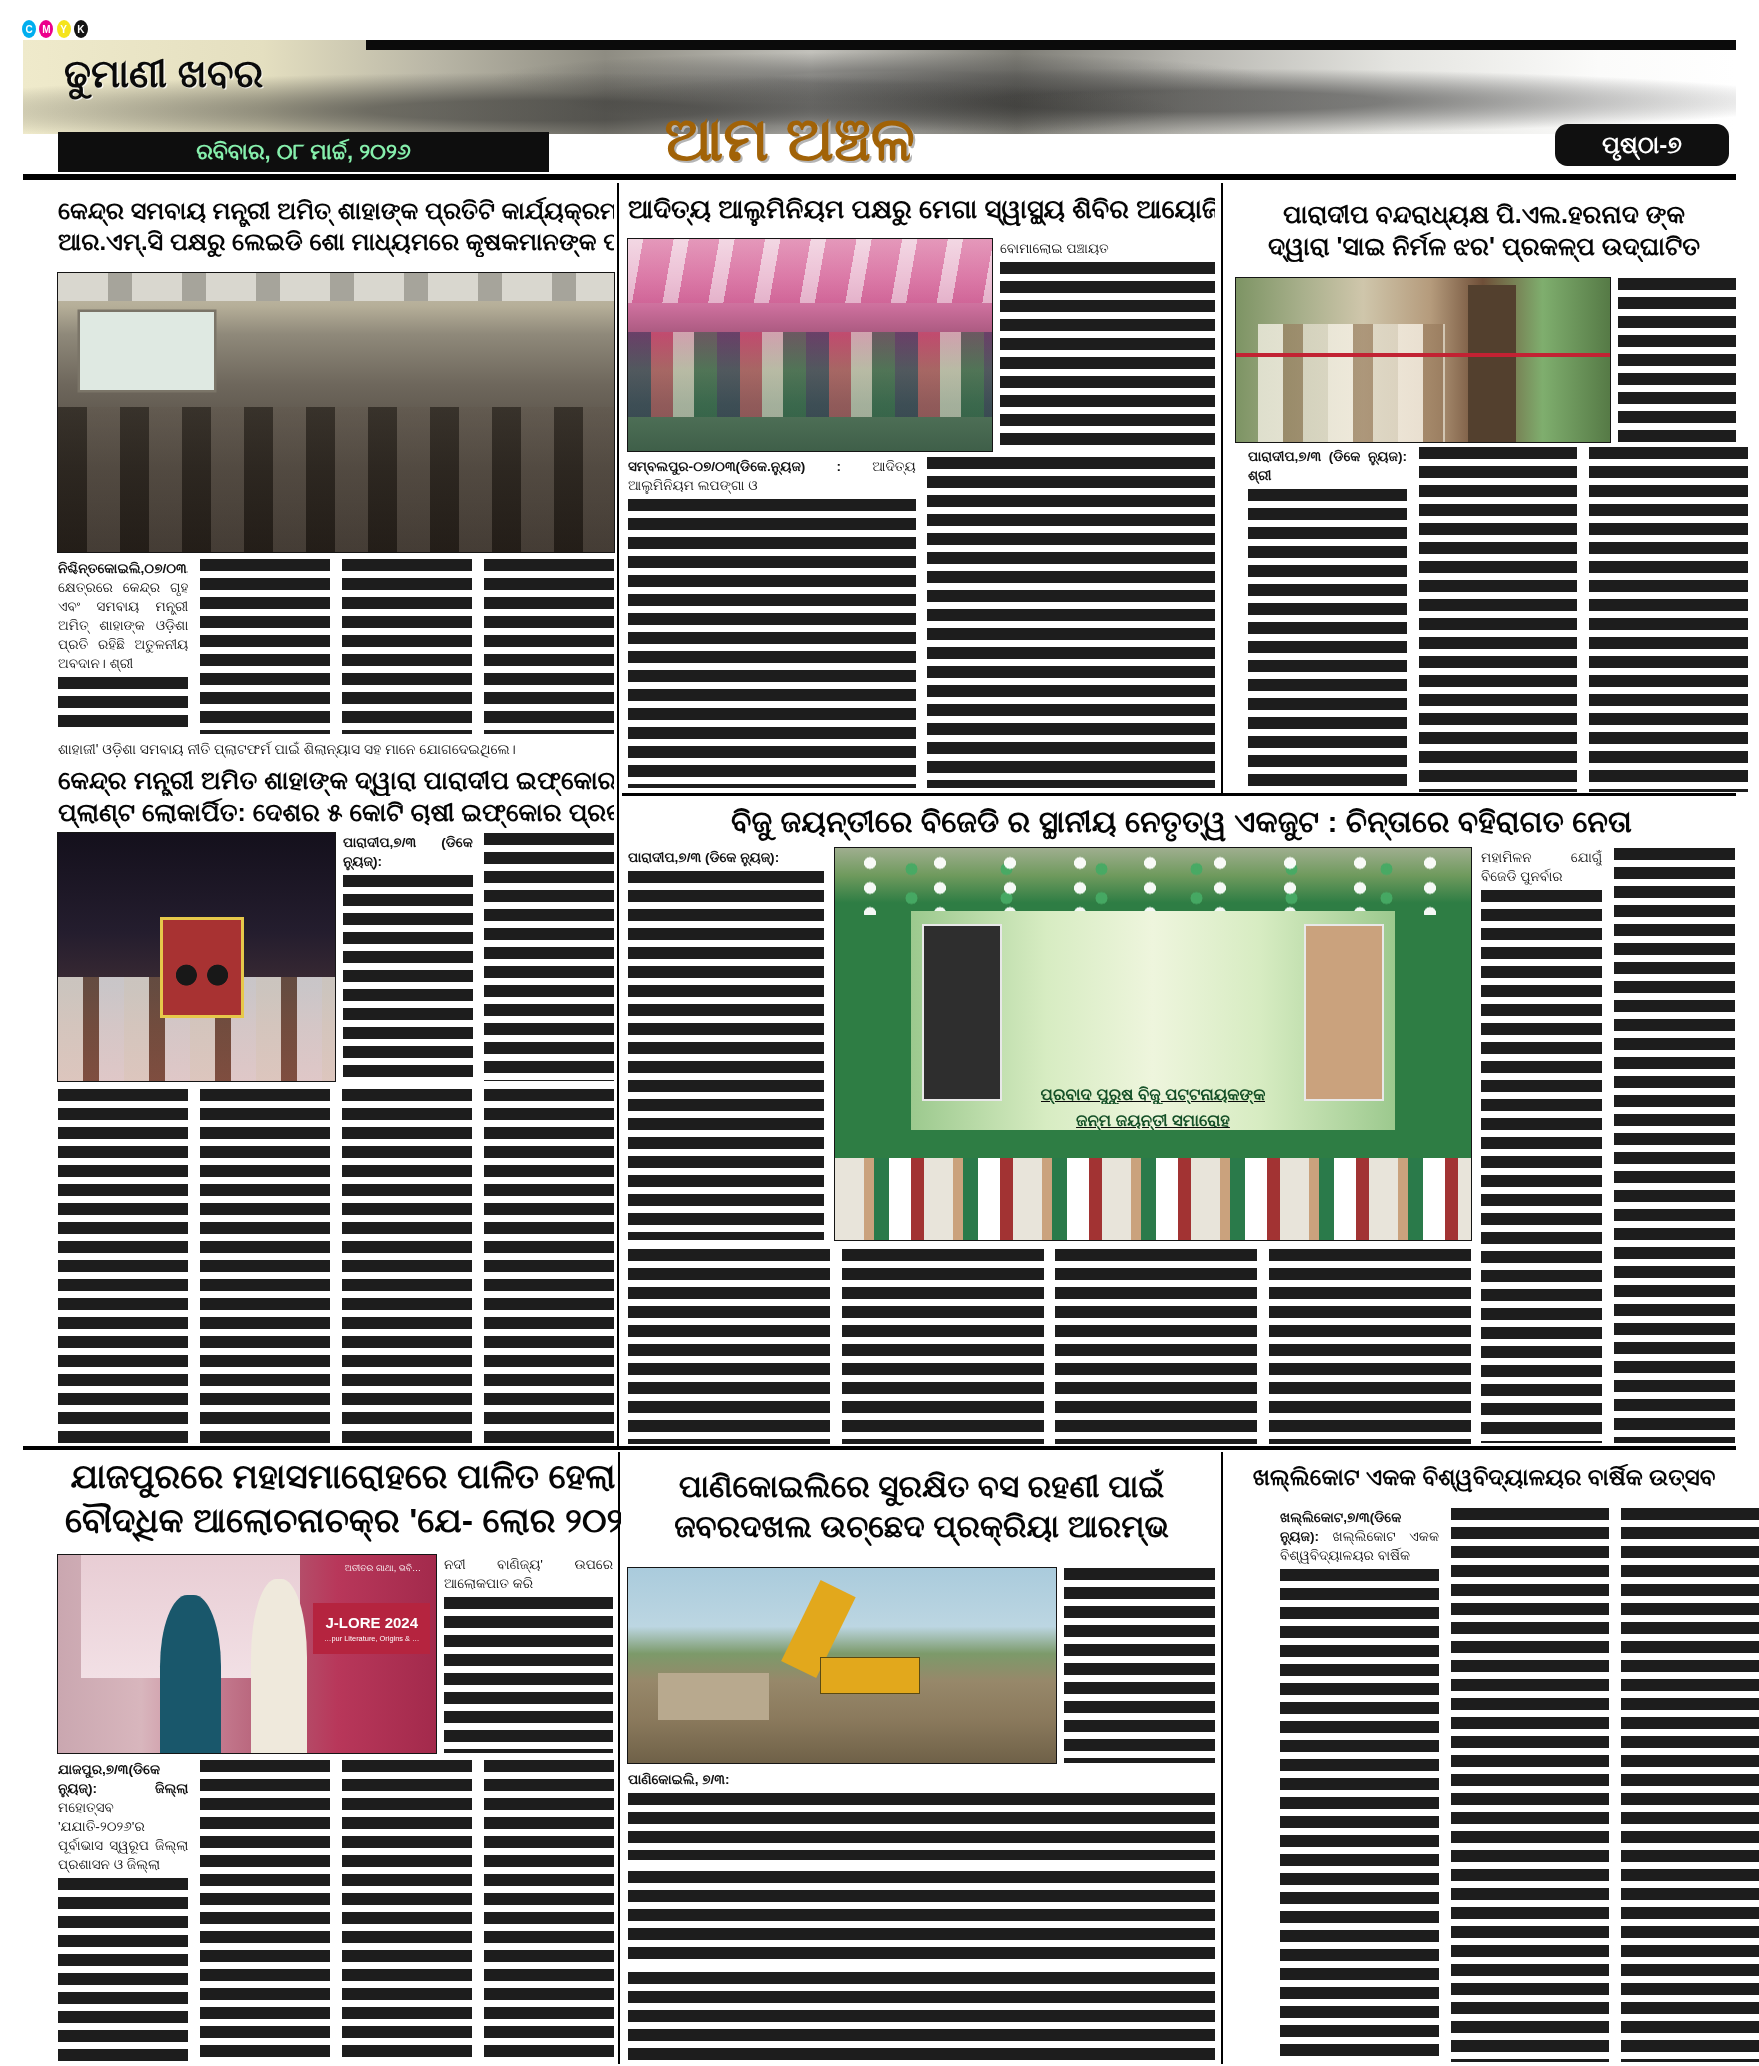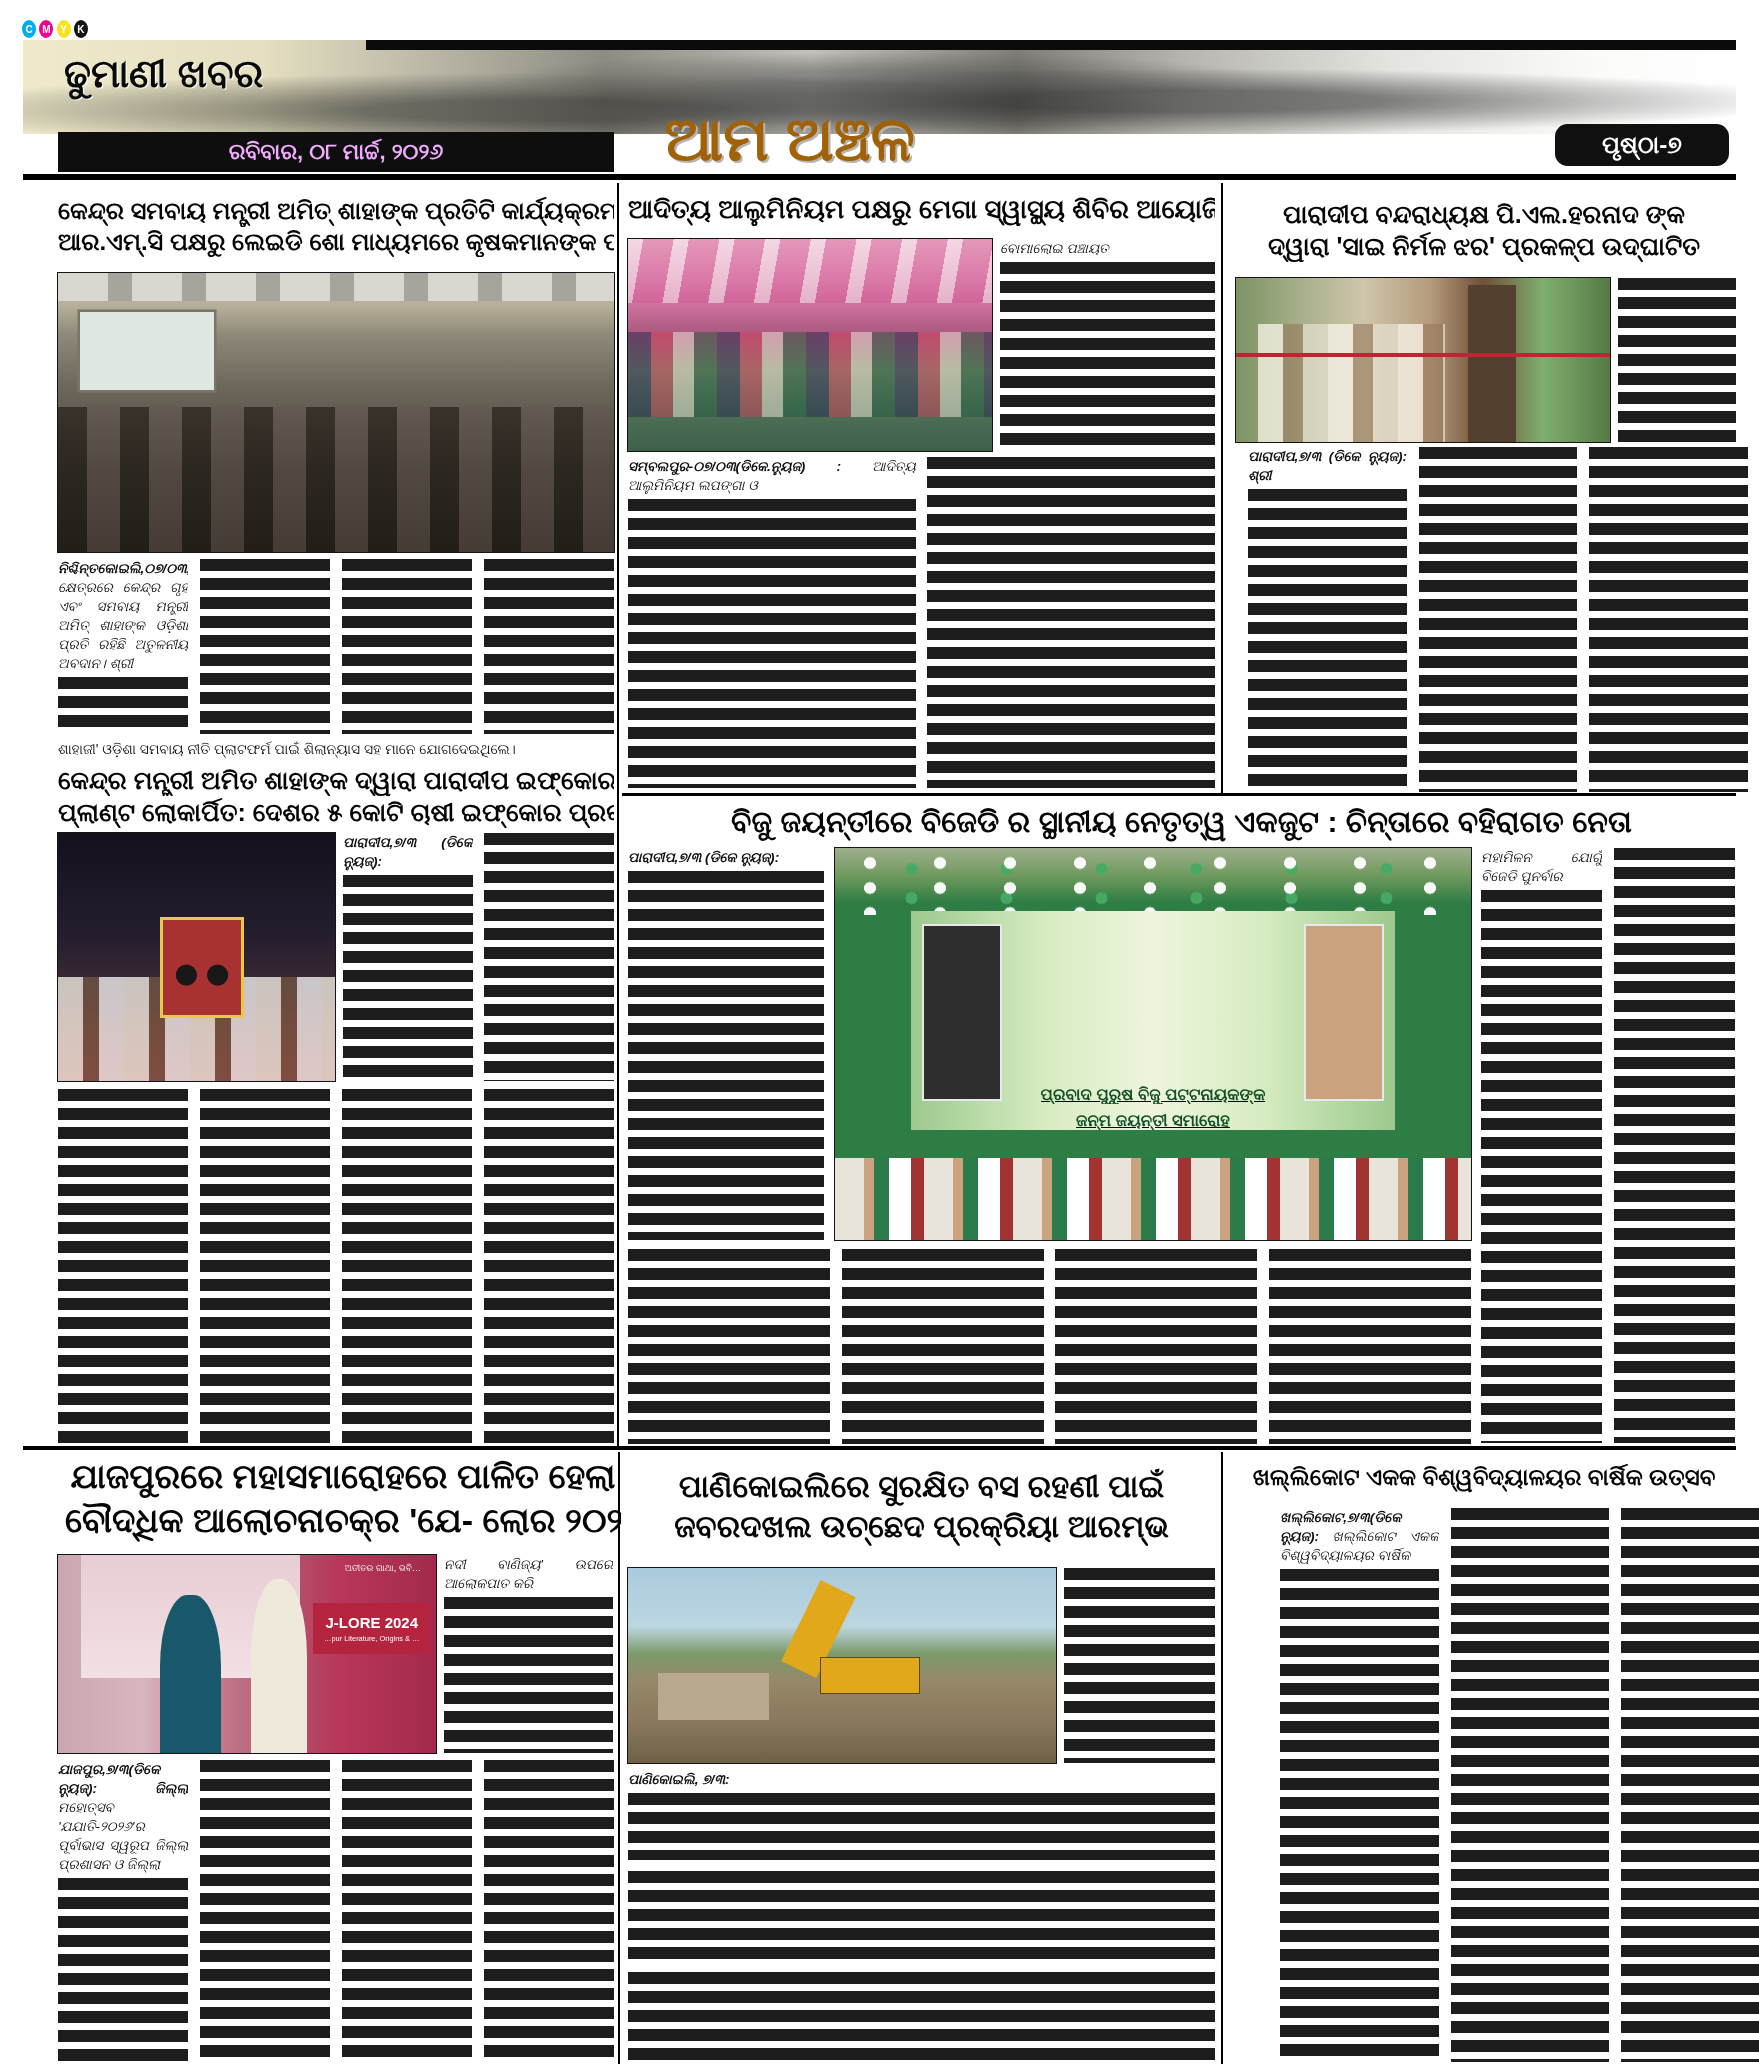--- a/index.html
+++ b/index.html
@@ -14,34 +14,34 @@
   .masthead{position:absolute;left:23px;top:40px;width:1713px;height:94px;overflow:hidden;
     background:
       radial-gradient(ellipse at 30% 75%, rgba(35,35,35,.55) 0 10%, transparent 38%),
       radial-gradient(ellipse at 50% 40%, rgba(70,70,70,.45) 0 9%, transparent 32%),
       radial-gradient(ellipse at 68% 65%, rgba(25,25,25,.5) 0 12%, transparent 38%),
       linear-gradient(90deg,#efeacb 0%,#e4dfc0 14%,#b9b6a6 24%,#8e8c82 34%,#c2c1bb 46%,#7e7d76 58%,#b7b6b0 68%,#e4e4e0 80%,#fbfbfa 92%,#ffffff 100%);}
   .mast-dark{position:absolute;left:20%;top:0;width:80%;height:10px;background:#0b0b0b;}
   .mast-title{position:absolute;left:41px;top:12.4px;font-size:39px;font-weight:900;color:#0a0a0a;
       text-shadow:1.2px 1.2px 0 rgba(255,255,255,.8);white-space:nowrap;}
   
-  .date-bar{position:absolute;left:58px;top:132px;width:556px;height:40px;background:#0e0e0e;color:#f0abfc;
+  .date-bar{position:absolute;left:58px;top:132px;width:491px;height:40px;background:#0e0e0e;color:#86efac;
       display:flex;align-items:center;justify-content:center;font-size:22px;font-weight:600;}
   .section-title{position:absolute;left:579px;top:102px;width:421px;height:75px;display:flex;align-items:center;justify-content:center;
       font-size:61px;font-weight:900;color:#a16207;text-shadow:2.1px 2.1px 0 #b5b5b5;white-space:nowrap;overflow:hidden;}
   .page-badge{position:absolute;left:1555px;top:124px;width:174px;height:42px;background:#101010;color:#fff;
       border-radius:12.4px;display:flex;align-items:center;justify-content:center;font-size:24px;font-weight:bold;}
   
   .hrule,.vrule{position:absolute;background:#000;}
   
   .hl{position:absolute;margin:0;display:flex;flex-direction:column;align-items:center;justify-content:center;
       font-weight:800;color:#050505;overflow:hidden;}
   .hl-line{display:block;white-space:nowrap;max-width:100%;overflow:hidden;line-height:1.28;}
   
-  .cols{position:absolute;display:flex;gap:11.6px;font-style:italic;}
+  .cols{position:absolute;display:flex;gap:11.6px;}
   .col{flex:1;display:flex;flex-direction:column;min-width:0;overflow:hidden;}
   .greek{flex:1;background:repeating-linear-gradient(to bottom,#1d1d1d 0 12.4px,transparent 12.4px 19px);}
   .bt{margin:0 0 4.1px;font-size:13.6px;line-height:1.4;color:#101010;text-align:justify;overflow:hidden;}
   .dl{font-weight:bold;}
   .cont-line{position:absolute;font-size:14px;color:#101010;white-space:nowrap;overflow:hidden;}
   
   .photo{position:absolute;overflow:hidden;outline:1.2px solid #151515;background:#999;}
   .layer{position:absolute;}
   #ph-a1{background:linear-gradient(180deg,#c9c4b2 0%,#b5ae98 12%,#8f897a 22%,#6e675c 40%,#4b443c 70%,#362f29 100%);}
   .a1-ceiling{left:0;top:0;width:100%;height:10%;background:repeating-linear-gradient(90deg,#d9d7cf 0 50px,#a6a49b 50px 74px);}

